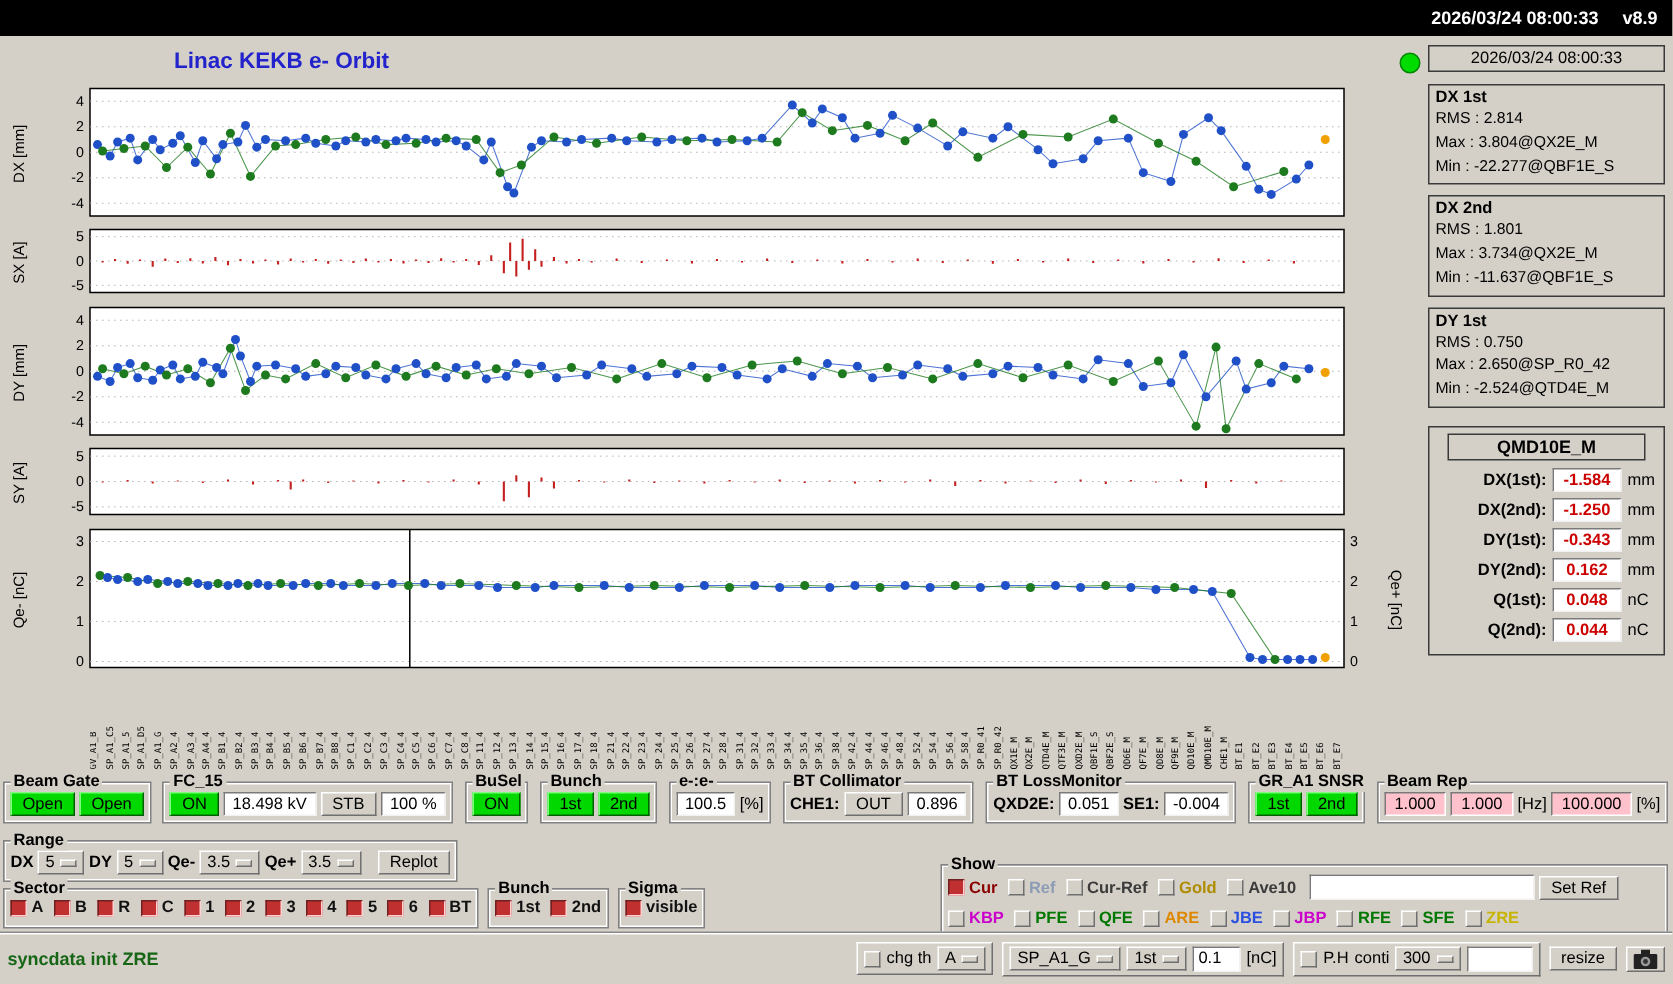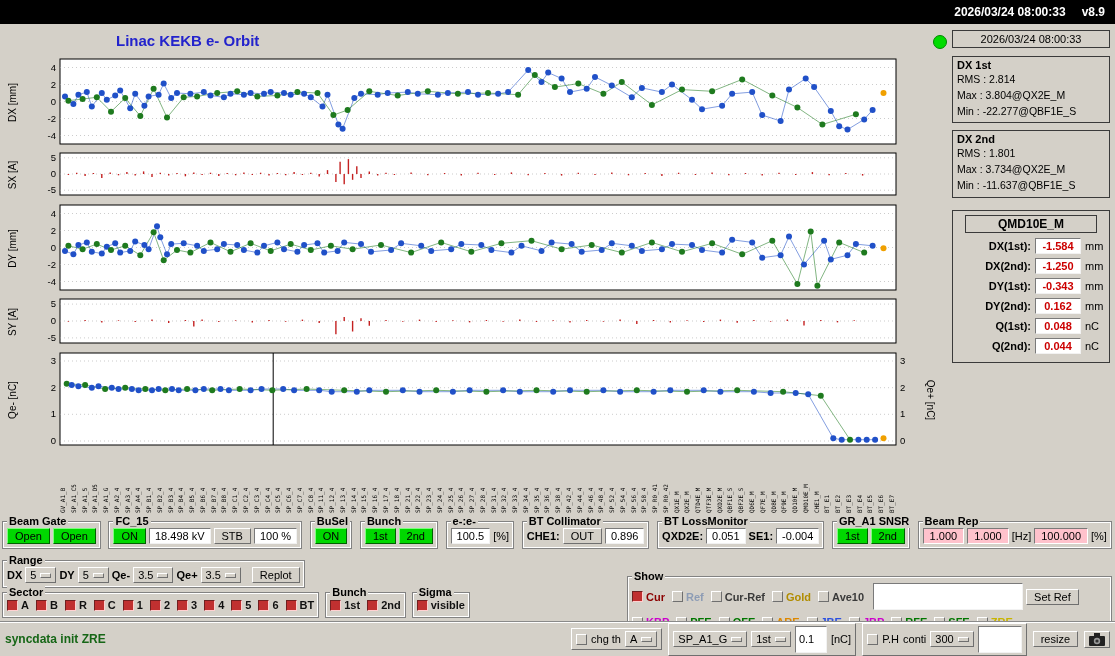--- a/index.html
+++ b/index.html
@@ -35,21 +35,21 @@
 .combo{display:inline-flex;align-items:center;gap:4px;background:#d4d0c8;border:1px solid;border-color:#fff #6f6f6f #6f6f6f #fff;padding:1px 4px;white-space:nowrap;}
 .odash{width:11px;height:5px;background:#d4d0c8;border:1px solid;border-color:#fff #6f6f6f #6f6f6f #fff;}
 .range-row{position:absolute;left:2px;top:553px;}
 .sector-row{position:absolute;left:2px;top:585px;display:flex;gap:6px;}
 .show-grp{position:absolute;left:627px;top:569px;width:485px;}
 .checks{display:inline-flex;align-items:center;gap:7px;}
 .ckw{display:inline-flex;align-items:center;gap:3px;}
 .ck{width:11px;height:11px;background:#d4d0c8;border:1px solid;border-color:#fff #6f6f6f #6f6f6f #fff;display:inline-block;flex:none;}
 .ck.on{background:#c03030;border-color:#6f2020 #ffd0d0 #ffd0d0 #6f2020;}
 .cklbl{font-weight:bold;}
-.txt{background:#fff;border:1px solid;border-color:#7a7a7a #f2f2f2 #f2f2f2 #7a7a7a;height:27px;font-size:11px;font-family:inherit;padding:0 3px;}
+.txt{background:#fff;border:1px solid;border-color:#7a7a7a #f2f2f2 #f2f2f2 #7a7a7a;height:17px;font-size:11px;font-family:inherit;padding:0 3px;}
 .statusbar{position:absolute;left:0;right:0;top:621px;height:35px;border-top:1px solid #8a8a8a;box-shadow:inset 0 1px 0 #fff;display:flex;align-items:center;gap:6px;padding:0 5px;background:#d4d0c8;}
 .sync-msg{color:#166616;font-weight:bold;font-size:12px;flex:1;}
 .bargrp{display:flex;align-items:center;gap:4px;border:1px solid;border-color:#fff #6f6f6f #6f6f6f #fff;padding:2px 4px;}
 .cam{padding:1px 4px;display:inline-flex;align-items:center;}
 #show-row1{margin-bottom:6px;}
 </style>
 </head>
 <body>
 
 <div class="titlebar">
@@ -634,20 +634,26 @@
         <div class="ln">RMS : 2.814</div>
         <div class="ln">Max : 3.804@QX2E_M</div>
         <div class="ln">Min : -22.277@QBF1E_S</div>
       </div>
       <div class="stat">
         <div class="t">DX 2nd</div>
         <div class="ln">RMS : 1.801</div>
         <div class="ln">Max : 3.734@QX2E_M</div>
         <div class="ln">Min : -11.637@QBF1E_S</div>
       </div>
+      <div class="stat">
+        <div class="t">DY 1st</div>
+        <div class="ln">RMS : 0.750</div>
+        <div class="ln">Max : 2.650@SP_R0_42</div>
+        <div class="ln">Min : -2.524@QTD4E_M</div>
+      </div>
     </div>
   <div class="qmd">
     <div class="qtitle">QMD10E_M</div>
     <div id="qmd-rows">
         <div class="qmd-row">
           <span class="ql">DX(1st):</span>
           <span class="qv">-1.584</span>
           <span class="qu">mm</span>
         </div>
         <div class="qmd-row">

